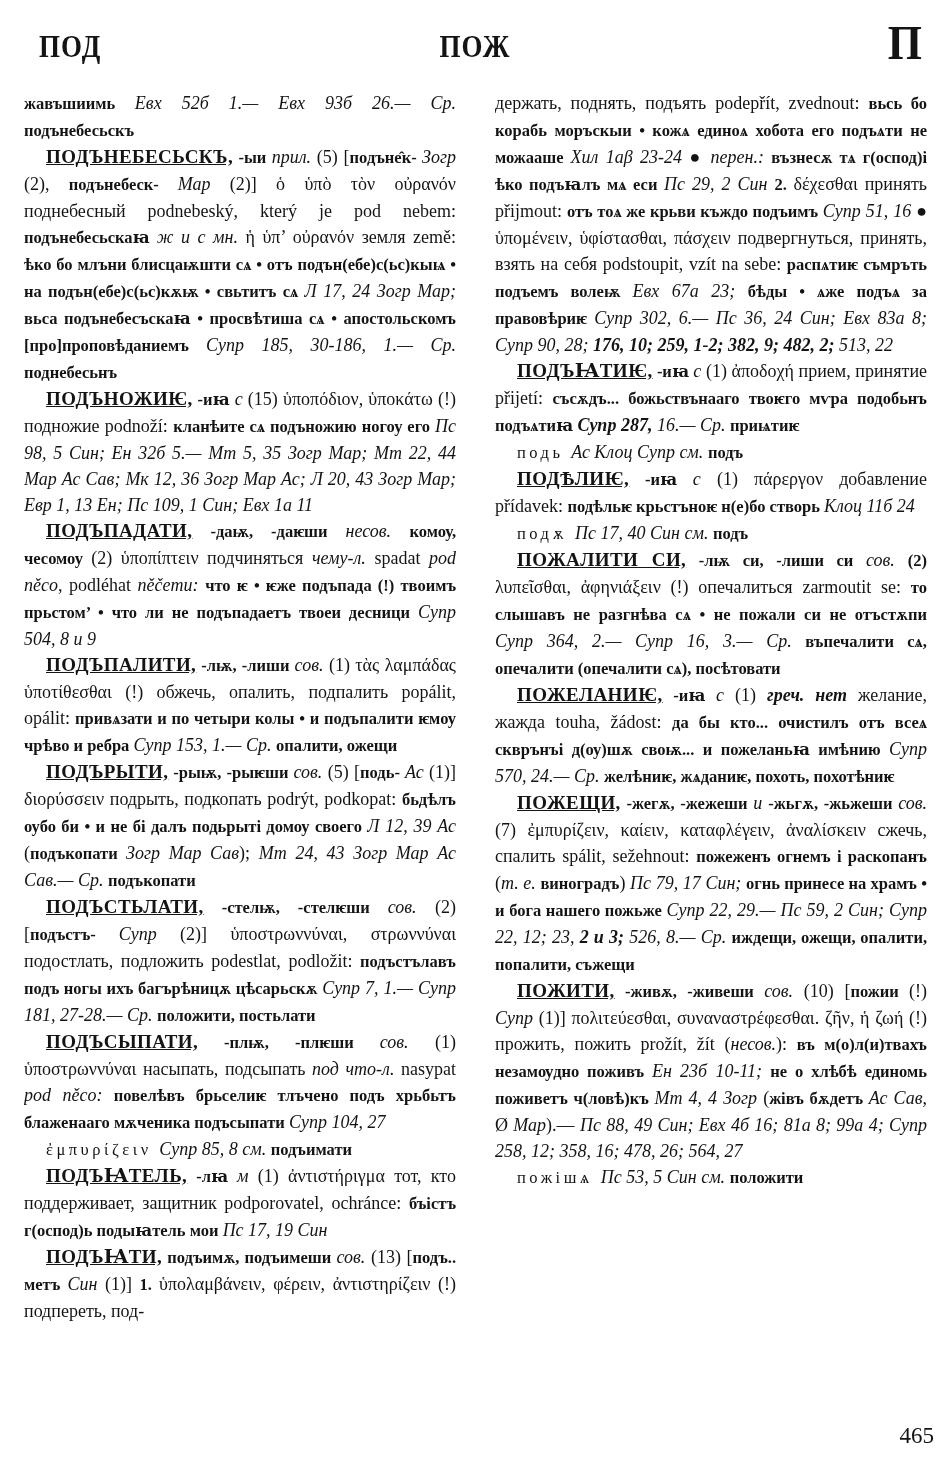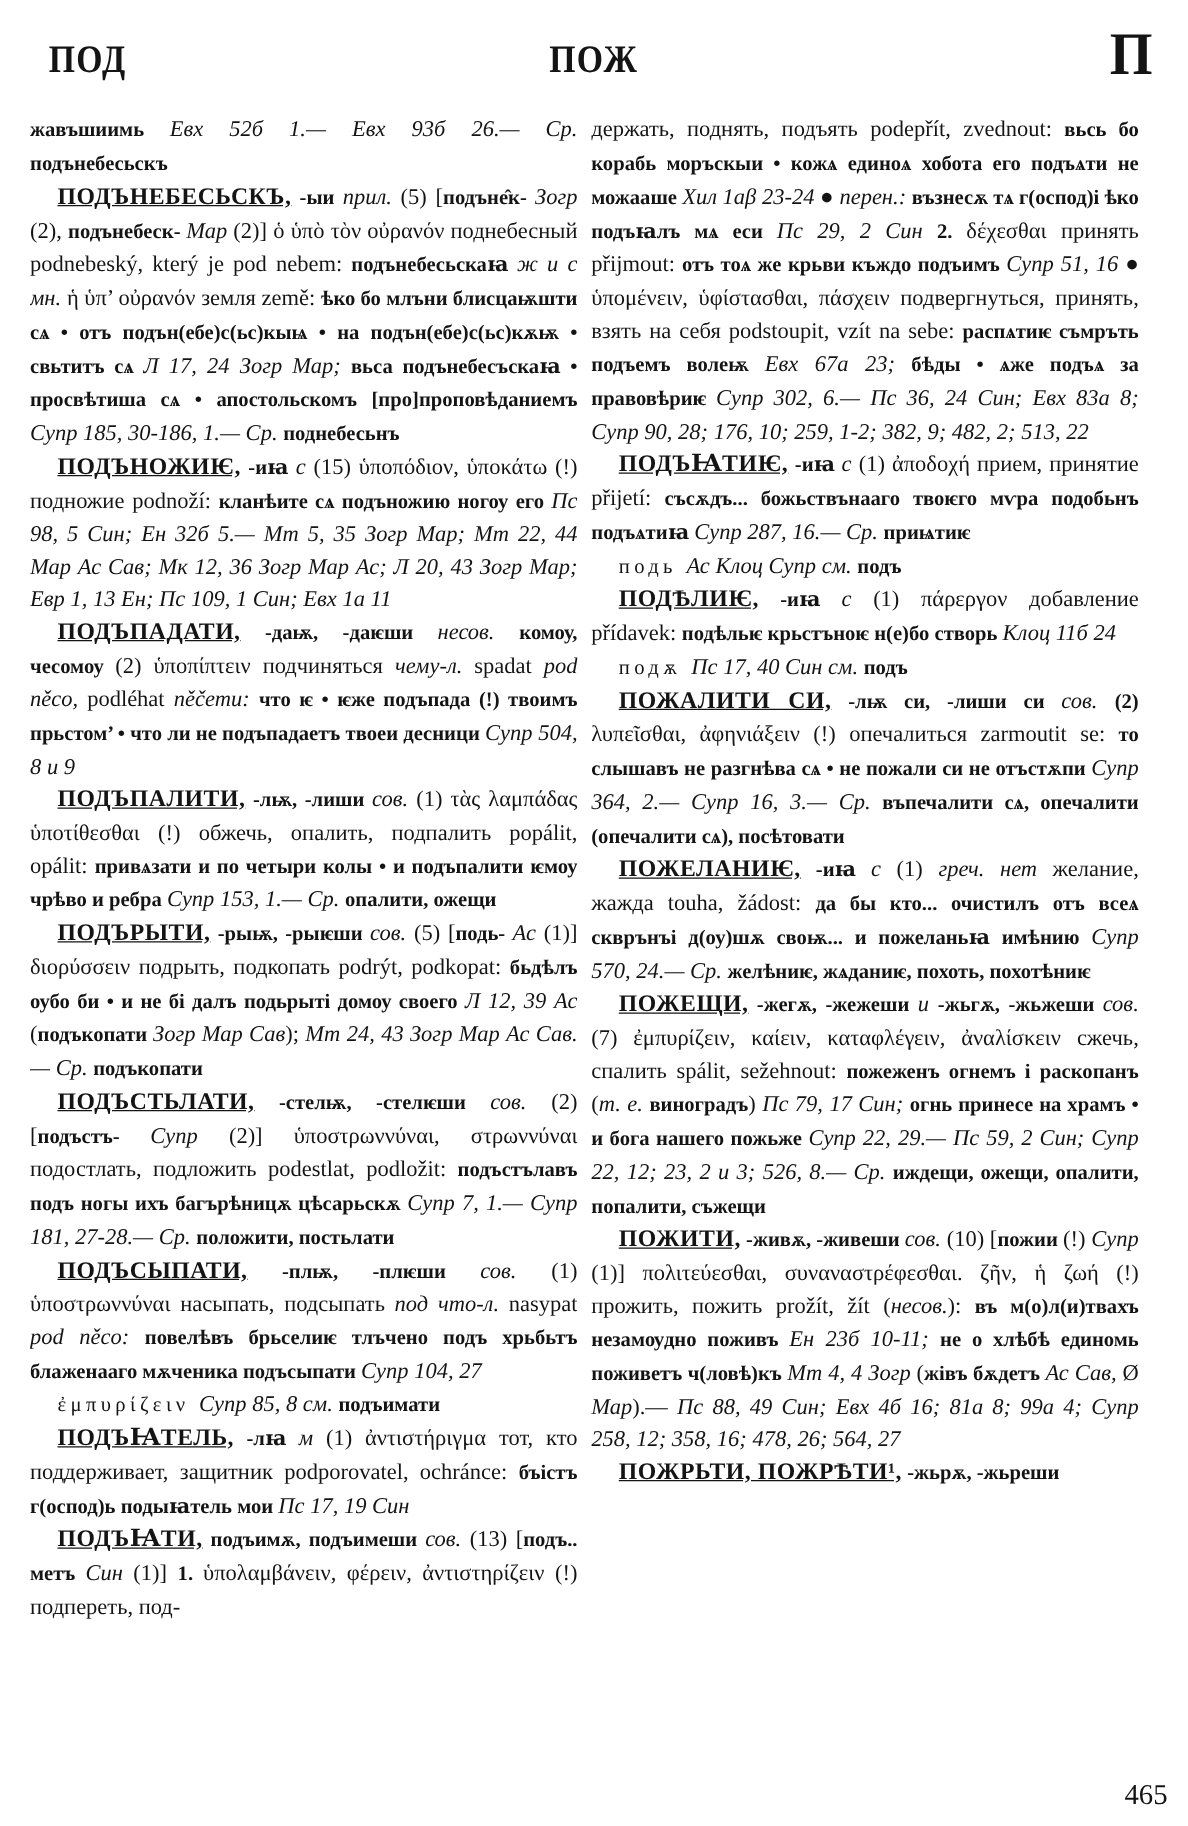--- a/index.html
+++ b/index.html
@@ -4,27 +4,27 @@
 <style>
   html,body{margin:0;padding:0;background:#ffffff;}
   body{width:950px;height:1461px;position:relative;color:#141414;
        font-family:"Liberation Serif","DejaVu Serif","DejaVu Sans",serif;}
   .page{position:absolute;inset:0;}
   .header{position:relative;height:46px;margin:24px 25px 20px 25px;text-align:right;}
   .hw{font-weight:700;letter-spacing:1px;}
   .hw-left{position:absolute;left:14px;top:8px;font-size:27px;transform:scaleY(1.15);}
   .hw-center{position:absolute;left:50%;top:8px;transform:translateX(-50%) scaleY(1.15);font-size:27px;}
   .hw-right{position:absolute;right:2px;top:-6px;font-size:44px;transform:scaleY(1.1);}
-  .columns{display:flex;gap:11px;margin:0 23px 0 24px;}
+  .columns{display:flex;gap:39px;margin:0 23px 0 24px;}
   .col{width:438px;height:1318px;overflow:hidden;text-align:justify;
        font-size:18px;line-height:26px;}
   .entry{margin:0;text-indent:22px;}
   .entry.noindent{text-indent:0;}
   .r-i{font-style:italic;}
-  .r-bi{font-style:italic;font-weight:400;}
+  .r-bi{font-style:italic;font-weight:700;}
   .r-b{font-weight:700;font-size:16.5px;}
   .r-h{font-weight:700;font-size:19px;letter-spacing:0.4px;text-decoration:underline;}
   .r-sp{font-weight:400;font-size:16.5px;letter-spacing:3.5px;}
   .pagenum{position:absolute;right:16px;bottom:12px;font-size:23px;font-weight:400;}
 </style>
 </head>
 <body>
 
 <div class="page">
   <div class="header">
@@ -49,17 +49,17 @@
     <div class="col" id="col-right">
         <p class="entry noindent"><span class="r-n">держать, поднять, подъять podepřít, zvednout: </span><span class="r-b">вьсь бо корабь моръскыи • кожѧ единоѧ хобота его подъѧти не можааше </span><span class="r-i">Хил 1аβ 23-24 </span><span class="r-n">● </span><span class="r-i">перен.: </span><span class="r-b">възнесѫ тѧ г(оспод)і ѣко подъꙗлъ мѧ еси </span><span class="r-i">Пс 29, 2 Син </span><span class="r-b">2. </span><span class="r-n">δέχεσθαι принять přijmout: </span><span class="r-b">отъ тоѧ же крьви къждо подъимъ </span><span class="r-i">Супр 51, 16 </span><span class="r-n">● ὑπομένειν, ὑφίστασθαι, πάσχειν подвергнуться, принять, взять на себя podstoupit, vzít na sebe: </span><span class="r-b">распѧтиѥ съмръть подъемъ волеѭ </span><span class="r-i">Евх 67а 23; </span><span class="r-b">бѣды • ѧже подъѧ за правовѣриѥ </span><span class="r-i">Супр 302, 6.— Пс 36, 24 Син; Евх 83а 8; Супр 90, 28; </span><span class="r-bi">176, 10; 259, 1-2; 382, 9; 482, 2; </span><span class="r-i">513, 22</span></p>
         <p class="entry"><span class="r-h">ПОДЪꙖТИѤ,</span><span class="r-b"> -иꙗ </span><span class="r-i">с </span><span class="r-n">(1) ἀποδοχή прием, принятие přijetí: </span><span class="r-b">съсѫдъ... божьствънааго твоѥго мѵра подобьнъ подъѧтиꙗ </span><span class="r-bi">Супр 287, </span><span class="r-i">16.— Ср. </span><span class="r-b">приѩтиѥ</span></p>
         <p class="entry"><span class="r-sp">подь </span><span class="r-i">Ас Клоц Супр см. </span><span class="r-b">подъ</span></p>
         <p class="entry"><span class="r-h">ПОДѢЛИѤ,</span><span class="r-b"> -иꙗ </span><span class="r-i">с </span><span class="r-n">(1) πάρεργον добавление přídavek: </span><span class="r-b">подѣльѥ крьстъноѥ н(е)бо створь </span><span class="r-i">Клоц 11б 24</span></p>
         <p class="entry"><span class="r-sp">подѫ </span><span class="r-i">Пс 17, 40 Син см. </span><span class="r-b">подъ</span></p>
         <p class="entry"><span class="r-h">ПОЖАЛИТИ СИ,</span><span class="r-b"> -лѭ си, -лиши си </span><span class="r-i">сов. </span><span class="r-b">(2) </span><span class="r-n">λυπεῖσθαι, ἀφηνιάξειν (!) опечалиться zarmoutit se: </span><span class="r-b">то слышавъ не разгнѣва сѧ • не пожали си не отъстѫпи </span><span class="r-i">Супр 364, 2.— Супр 16, 3.— Ср. </span><span class="r-b">въпечалити сѧ, опечалити (опечалити сѧ), посѣтовати</span></p>
         <p class="entry"><span class="r-h">ПОЖЕЛАНИѤ,</span><span class="r-b"> -иꙗ </span><span class="r-i">с </span><span class="r-n">(1) </span><span class="r-bi">греч. нет </span><span class="r-n">желание, жажда touha, žádost: </span><span class="r-b">да бы кто... очистилъ отъ всеѧ скврънъі д(оу)шѫ своѭ... и пожеланьꙗ имѣнию </span><span class="r-i">Супр 570, 24.— Ср. </span><span class="r-b">желѣниѥ, жѧданиѥ, похоть, похотѣниѥ</span></p>
         <p class="entry"><span class="r-h">ПОЖЕЩИ,</span><span class="r-b"> -жегѫ, -жежеши </span><span class="r-i">и </span><span class="r-b">-жьгѫ, -жьжеши </span><span class="r-i">сов. </span><span class="r-n">(7) ἐμπυρίζειν, καίειν, καταφλέγειν, ἀναλίσκειν сжечь, спалить spálit, sežehnout: </span><span class="r-b">пожеженъ огнемъ і раскопанъ </span><span class="r-n">(</span><span class="r-i">т. е. </span><span class="r-b">виноградъ</span><span class="r-n">) </span><span class="r-i">Пс 79, 17 Син; </span><span class="r-b">огнь принесе на храмъ • и бога нашего пожьже </span><span class="r-i">Супр 22, 29.— Пс 59, 2 Син; Супр 22, 12; 23, </span><span class="r-bi">2 и 3; </span><span class="r-i">526, 8.— Ср. </span><span class="r-b">иждещи, ожещи, опалити, попалити, съжещи</span></p>
         <p class="entry"><span class="r-h">ПОЖИТИ,</span><span class="r-b"> -живѫ, -живеши </span><span class="r-i">сов. </span><span class="r-n">(10) [</span><span class="r-b">пожии </span><span class="r-n">(!) </span><span class="r-i">Супр </span><span class="r-n">(1)] πολιτεύεσθαι, συναναστρέφεσθαι. ζῆν, ἡ ζωή (!) прожить, пожить prožít, žít (</span><span class="r-i">несов.</span><span class="r-n">): </span><span class="r-b">въ м(о)л(и)твахъ незамѹдно поживъ </span><span class="r-i">Ен 23б 10-11; </span><span class="r-b">не о хлѣбѣ единомь поживетъ ч(ловѣ)къ </span><span class="r-i">Мт 4, 4 Зогр </span><span class="r-n">(</span><span class="r-b">жівъ бѫдетъ </span><span class="r-i">Ас Сав, </span><span class="r-n">Ø </span><span class="r-i">Мар</span><span class="r-n">).— </span><span class="r-i">Пс 88, 49 Син; Евх 4б 16; 81а 8; 99а 4; Супр 258, 12; 358, 16; 478, 26; 564, 27</span></p>
-        <p class="entry"><span class="r-h">ПОЖРЬТИ, ПОЖРѢТИ¹,</span><span class="r-b"> -жьрѫ, -жьреши</span></p>
+        <p class="entry"><span class="r-sp">пожішѧ </span><span class="r-i">Пс 53, 5 Син см. </span><span class="r-b">положити</span></p>
       </div>
   </div>
   <div class="pagenum">465</div>
 </div>
 
 </body></html>

